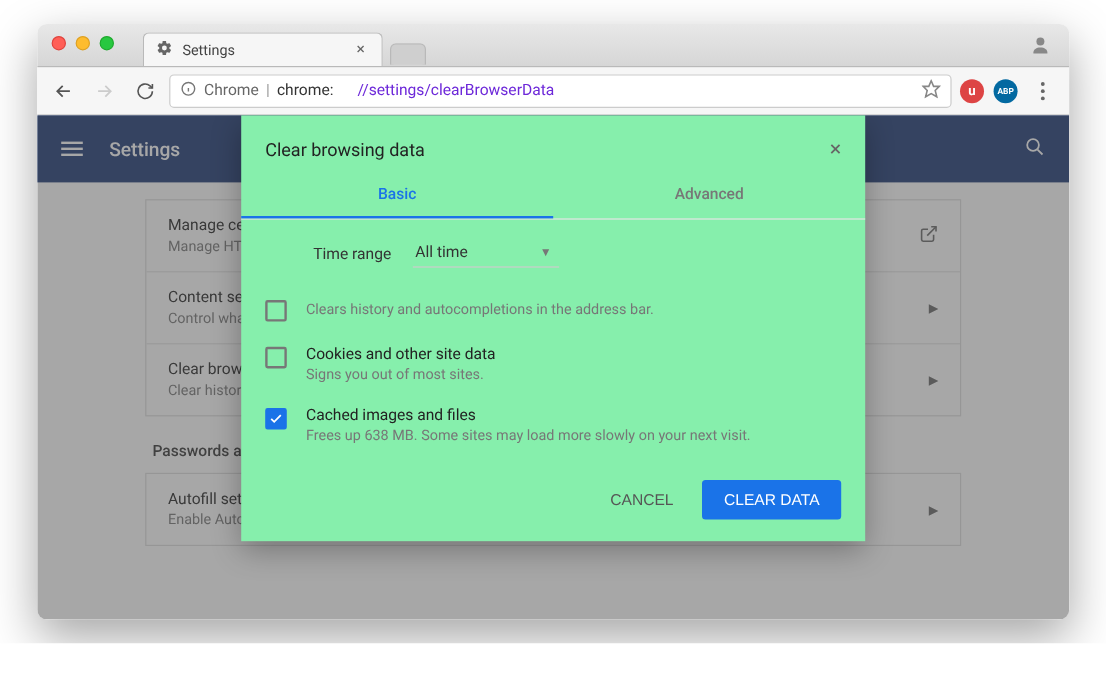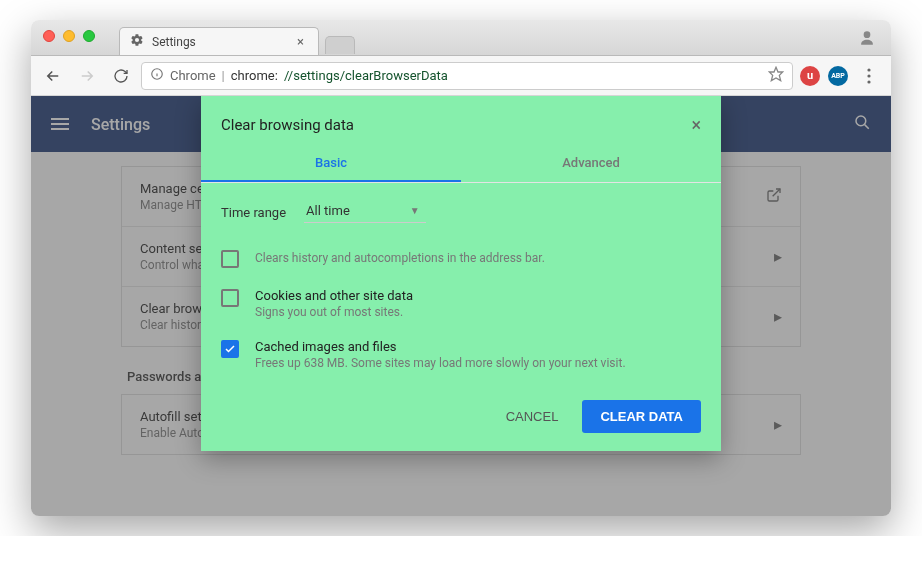--- a/index.html
+++ b/index.html
@@ -92,21 +92,21 @@
     display: flex;
     align-items: center;
     padding: 0 8px;
     gap: 6px;
     font-size: 13px;
     color: #555;
   }
   .omnibox .chip { color: #666; }
   .omnibox .sep { color: #999; }
   .omnibox .url-scheme { color: #333; }
-  .omnibox .url-path { color: #14532d; }
+  .omnibox .url-path { color: #6d28d9; margin-left: 14px; }
   .star { margin-left:auto; color:#888; }
   .ext-icon {
     width: 22px; height: 22px; display:flex; align-items:center; justify-content:center;
   }
   .u-icon {
     width:20px;height:20px;border-radius:50%;background:#d44;display:flex;align-items:center;justify-content:center;
     color:#fff;font-size:11px;font-weight:700;
   }
   .abp {
     width:20px;height:20px;border-radius:50%;background:#0369a1;display:flex;align-items:center;justify-content:center;
@@ -191,20 +191,21 @@
     border-bottom: 2px solid transparent;
   }
   .mtab.active { color:#1a73e8; border-bottom-color:#1a73e8; }
   .time-row {
     display:flex;
     align-items:center;
     gap: 18px;
     padding: 18px 20px 10px 20px;
     font-size:13px;
     color:#333;
+    margin-left:40px;
   }
   .select {
     display:flex; align-items:center; gap:60px;
     border-bottom:1px solid #ccc;
     padding: 2px 6px 4px 2px;
     color:#333;
     font-size:13px;
     cursor:pointer;
   }
   .select .tri { color:#777; font-size:10px; }
@@ -226,21 +227,21 @@
     display:flex;
     justify-content:flex-end;
     gap: 12px;
     padding: 14px 20px 0 20px;
   }
   .btn-flat {
     background:none; border:none; color:#555; font-size:13px; font-weight:500;
     padding:8px 12px; cursor:pointer;
   }
   .btn-primary {
-    background:#1a73e8; border:none; color:#fff; font-size:13px; font-weight:700;
+    background:#1a73e8; border:none; color:#fff; font-size:13px; font-weight:400;
     padding:9px 18px; border-radius:3px; cursor:pointer;
   }
 </style>
 </head>
 <body>
 
 <div class="window">
 
   <div class="titlebar">
     <div class="traffic-lights">

